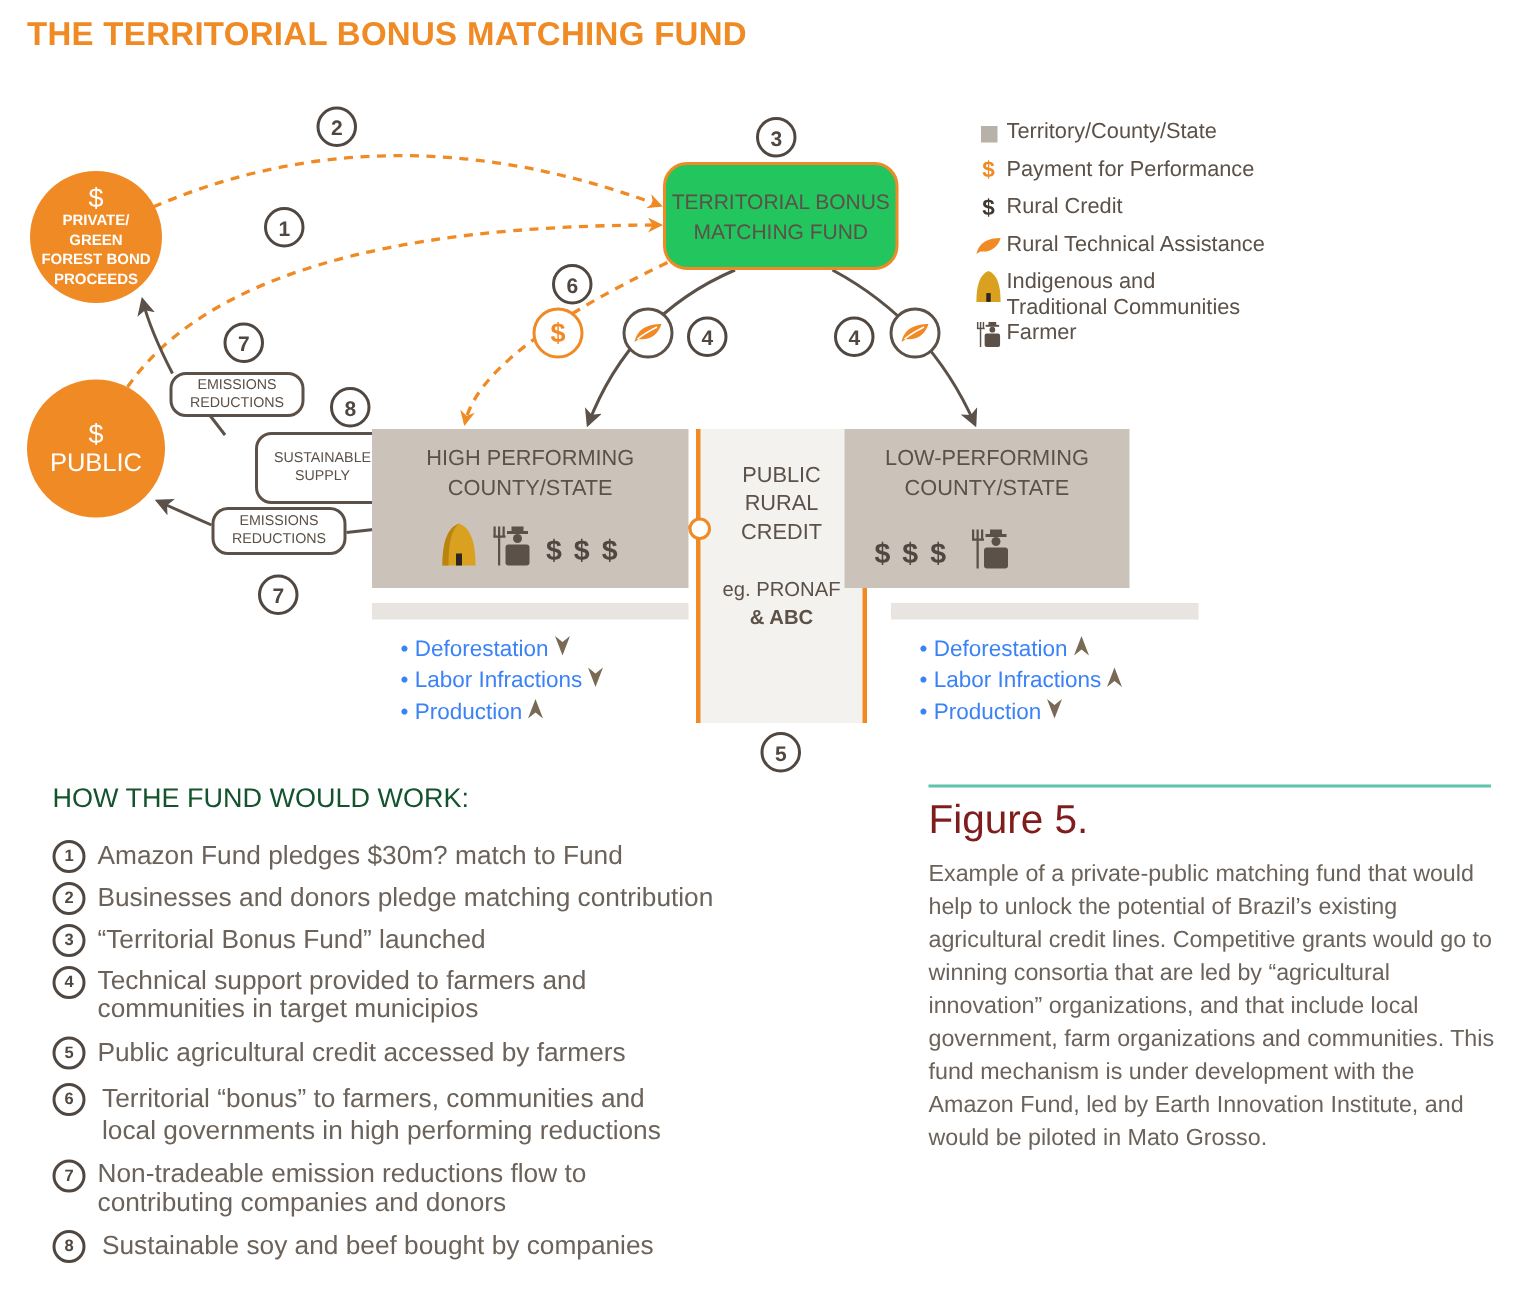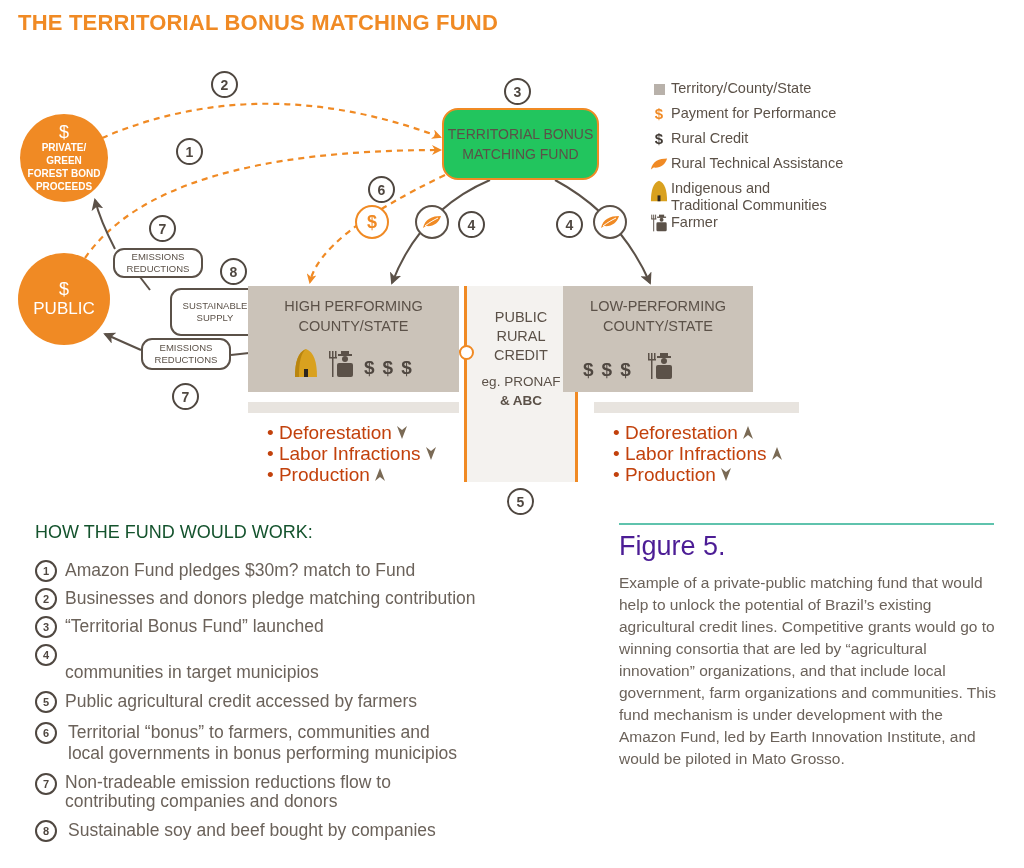--- a/index.html
+++ b/index.html
@@ -10,28 +10,28 @@
   .circle-big { position:absolute; border-radius:50%; background:#f08a24; color:#fff; display:flex; flex-direction:column; align-items:center; justify-content:center; text-align:center; }
   .num { position:absolute; width:22px; height:22px; border:2.5px solid #4f4740; border-radius:50%; background:#fff; font-weight:bold; font-size:14px; color:#4f4740; display:flex; align-items:center; justify-content:center; box-sizing:border-box; width:27px; height:27px; }
   .pill { position:absolute; border:2px solid #5b5148; border-radius:11px; background:#fff; font-size:9.5px; color:#5b5148; text-align:center; line-height:12px; display:flex; align-items:center; justify-content:center; box-sizing:border-box; }
   .fundbox { position:absolute; border:2px solid #f08a24; border-radius:16px; background:#22c55e; font-size:14px; text-align:center; line-height:20px; display:flex; align-items:center; justify-content:center; box-sizing:border-box; color:#5b5148; }
   .county { position:absolute; background:#cbc3b9; text-align:center; font-size:14.5px; line-height:20px; color:#5b5148; }
   .county-bar { position:absolute; background:#e8e4df; height:11px; }
   .credit { position:absolute; background:#f4f2ef; border-left:3px solid #f08a24; border-right:3px solid #f08a24; text-align:center; font-size:14.5px; line-height:19px; color:#5b5148; box-sizing:border-box; }
   .legend { position:absolute; left:650px; top:80px; font-size:14.5px; color:#5b5148; }
   .legend-row { display:flex; align-items:flex-start; height:25px; }
   .legend-icon { width:18px; margin-right:3px; display:flex; justify-content:center; }
-  .bullets { position:absolute; font-size:19px; line-height:21px; color:#c2410c; }
+  .bullets { position:absolute; font-size:15px; line-height:21px; color:#3b82f6; }
   .bullets div { white-space:nowrap; }
   .how-title { position:absolute; left:35px; top:522px; font-size:18px; color:#14532d; }
   .steps { position:absolute; left:35px; top:560px; font-size:17.5px; color:#6b625a; }
   .step { display:flex; align-items:flex-start; margin-bottom:6px; line-height:21px; }
   .step .snum { width:22px; height:22px; border:2px solid #4f4740; border-radius:50%; font-size:11px; font-weight:bold; color:#4f4740; display:flex; align-items:center; justify-content:center; box-sizing:border-box; margin-right:8px; flex-shrink:0; margin-top:0px; }
   .fig-rule { position:absolute; left:619px; top:523px; width:375px; height:2px; background:#5fc3ad; }
-  .fig-title { position:absolute; left:619px; top:531px; font-size:27px; color:#4c1d95; }
+  .fig-title { position:absolute; left:619px; top:531px; font-size:27px; color:#7f1d1d; }
   .fig-caption { position:absolute; left:619px; top:572px; width:380px; font-size:15.5px; line-height:22px; color:#6b625a; }
   .dollar-dark { font-weight:bold; color:#4f4740; font-size:19px; }
   .dollar-orange { font-weight:bold; color:#f08a24; }
   .ic-circle { position:absolute; width:34px; height:34px; border-radius:50%; background:#fff; box-sizing:border-box; display:flex; align-items:center; justify-content:center; }
 </style>
 </head>
 <body>
 
 <div id="diagram">
 
@@ -167,21 +167,21 @@
       <span class="dollar-dark" style="margin-left:-2px;">$</span>
       <span class="dollar-dark" style="margin-left:-2px;">$</span>
     </div>
   </div>
   <div class="county-bar" style="left:248px;top:402px;width:211px;"></div>
 
   <div class="credit" style="left:464px;top:286px;width:114px;height:196px;">
     <div style="margin-top:22px;">PUBLIC</div>
     <div>RURAL</div>
     <div>CREDIT</div>
-    <div style="margin-top:7px;font-size:13.5px;">eg. PRONAF</div>
+    <div style="margin-top:18px;font-size:13.5px;">eg. PRONAF</div>
     <div style="font-size:13.5px;font-weight:bold;">&amp; ABC</div>
   </div>
   <div class="abs" style="left:459px;top:345px;width:11px;height:11px;border:2px solid #f08a24;border-radius:50%;background:#fff;"></div>
   <div class="abs" style="left:568px;top:345px;width:11px;height:11px;border:2px solid #f08a24;border-radius:50%;background:#fff;"></div>
 
   <div class="county" style="left:563px;top:286px;width:190px;height:106px;">
     <div style="margin-top:10px;">LOW-PERFORMING</div>
     <div>COUNTY/STATE</div>
     <div style="position:absolute;left:20px;top:66px;display:flex;align-items:flex-end;gap:10px;">
       <span class="dollar-dark">$</span>
@@ -288,29 +288,29 @@
     <div class="step">
         <span class="snum">2</span>
         <span>Businesses and donors pledge matching contribution</span>
       </div>
     <div class="step">
         <span class="snum">3</span>
         <span>“Territorial Bonus Fund” launched</span>
       </div>
     <div class="step" style="margin-bottom:9px;">
         <span class="snum">4</span>
-        <span style="line-height:19px;"><br><span>communities in target municipios</span></span>
+        <span style="line-height:19px;"><span>Technical support provided to farmers and</span><br><span>communities in target municipios</span></span>
       </div>
     <div class="step" style="margin-bottom:9px;">
         <span class="snum">5</span>
         <span>Public agricultural credit accessed by farmers</span>
       </div>
     <div class="step" style="margin-bottom:9px;">
         <span class="snum">6</span>
-        <span style="line-height:21px;margin-left:3px;"><span>Territorial “bonus” to farmers, communities and</span><br><span>local governments in bonus performing municipios</span></span>
+        <span style="line-height:21px;margin-left:3px;"><span>Territorial “bonus” to farmers, communities and</span><br><span>local governments in high performing reductions</span></span>
       </div>
     <div class="step" style="margin-bottom:9px;">
         <span class="snum">7</span>
         <span style="line-height:19px;"><span>Non-tradeable emission reductions flow to</span><br><span>contributing companies and donors</span></span>
       </div>
     <div class="step">
         <span class="snum">8</span>
         <span style="margin-left:3px;">Sustainable soy and beef bought by companies</span>
       </div>
   </div>

